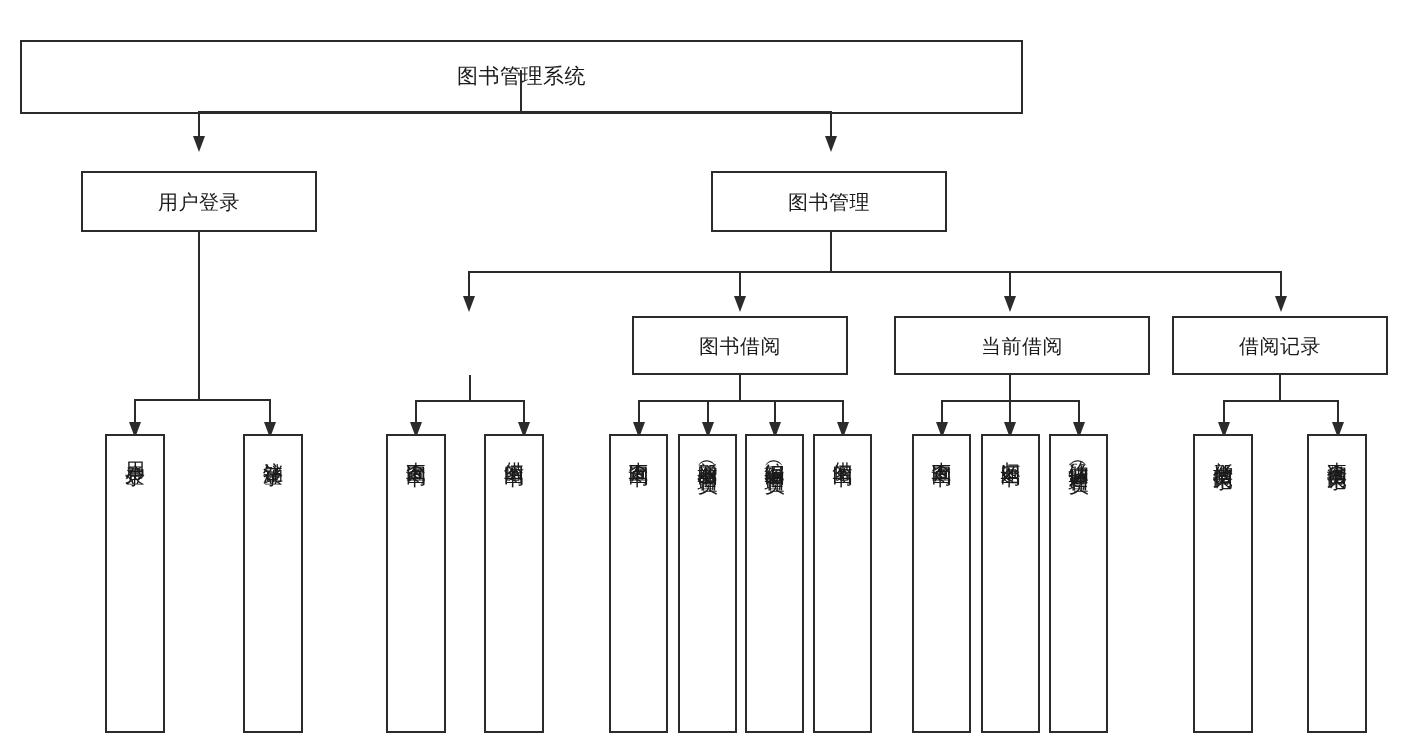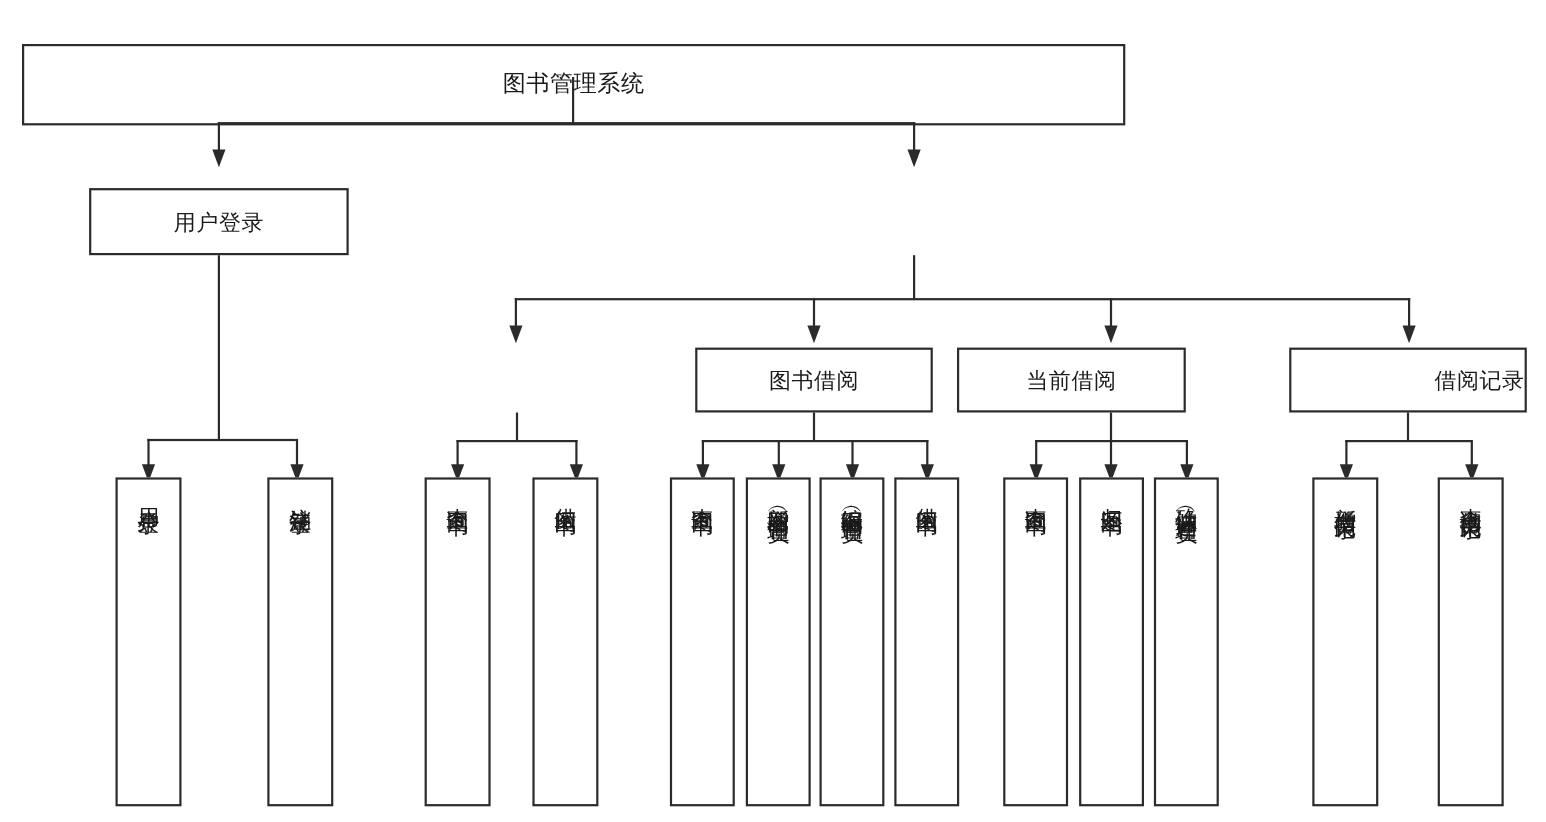--- a/index.html
+++ b/index.html
@@ -97,20 +97,23 @@
   <div class="line v" style="left:198px; top:111px; width:2px; height:28px;"></div>
   <div class="arrow" style="left:193px; top:136px;"></div>
 
   <div class="line v" style="left:830px; top:111px; width:2px; height:28px;"></div>
   <div class="arrow" style="left:825px; top:136px;"></div>
 
   <div class="node lvl2" style="left:81px; top:171px; width:236px; height:61px;">
     <span class="label-h">用户登录</span>
   </div>
 
+  <div class="node lvl2" style="left:711px; top:171px; width:236px; height:61px;">
+    <span class="label-h">图书管理</span>
+  </div>
 
   <div class="line v" style="left:198px; top:232px; width:2px; height:168px;"></div>
   <div class="line h" style="left:134px; top:399px; width:135px; height:2px;"></div>
   <div class="line v" style="left:134px; top:399px; width:2px; height:26px;"></div>
   <div class="arrow" style="left:129px; top:422px;"></div>
   <div class="line v" style="left:269px; top:399px; width:2px; height:26px;"></div>
   <div class="arrow" style="left:264px; top:422px;"></div>
 
   <div class="line v" style="left:830px; top:232px; width:2px; height:40px;"></div>
   <div class="line h" style="left:468px; top:271px; width:814px; height:2px;"></div>
@@ -123,24 +126,24 @@
 
   <div class="line v" style="left:1009px; top:271px; width:2px; height:28px;"></div>
   <div class="arrow" style="left:1004px; top:296px;"></div>
 
   <div class="line v" style="left:1280px; top:271px; width:2px; height:28px;"></div>
   <div class="arrow" style="left:1275px; top:296px;"></div>
 
   <div class="node lvl3" style="left:632px; top:316px; width:216px; height:59px;text-align:center;">
     <span class="label-h">图书借阅</span>
   </div>
-  <div class="node lvl3" style="left:870px; top:316px; width:208px; height:59px;">
+  <div class="node lvl3" style="left:894px; top:316px; width:256px; height:59px;">
     <span class="label-h">当前借阅</span>
   </div>
-  <div class="node lvl3" style="left:1172px; top:316px; width:216px; height:59px;justify-content:flex-end;">
+  <div class="node lvl3" style="left:1172px; top:316px; width:216px; height:59px;">
     <span class="label-h">借阅记录</span>
   </div>
 
   <div class="line v" style="left:469px; top:375px; width:2px; height:26px;"></div>
   <div class="line h" style="left:415px; top:400px; width:110px; height:2px;"></div>
   <div class="line v" style="left:415px; top:400px; width:2px; height:25px;"></div>
   <div class="arrow" style="left:410px; top:422px;"></div>
   <div class="line v" style="left:523px; top:400px; width:2px; height:25px;"></div>
   <div class="arrow" style="left:518px; top:422px;"></div>
 

